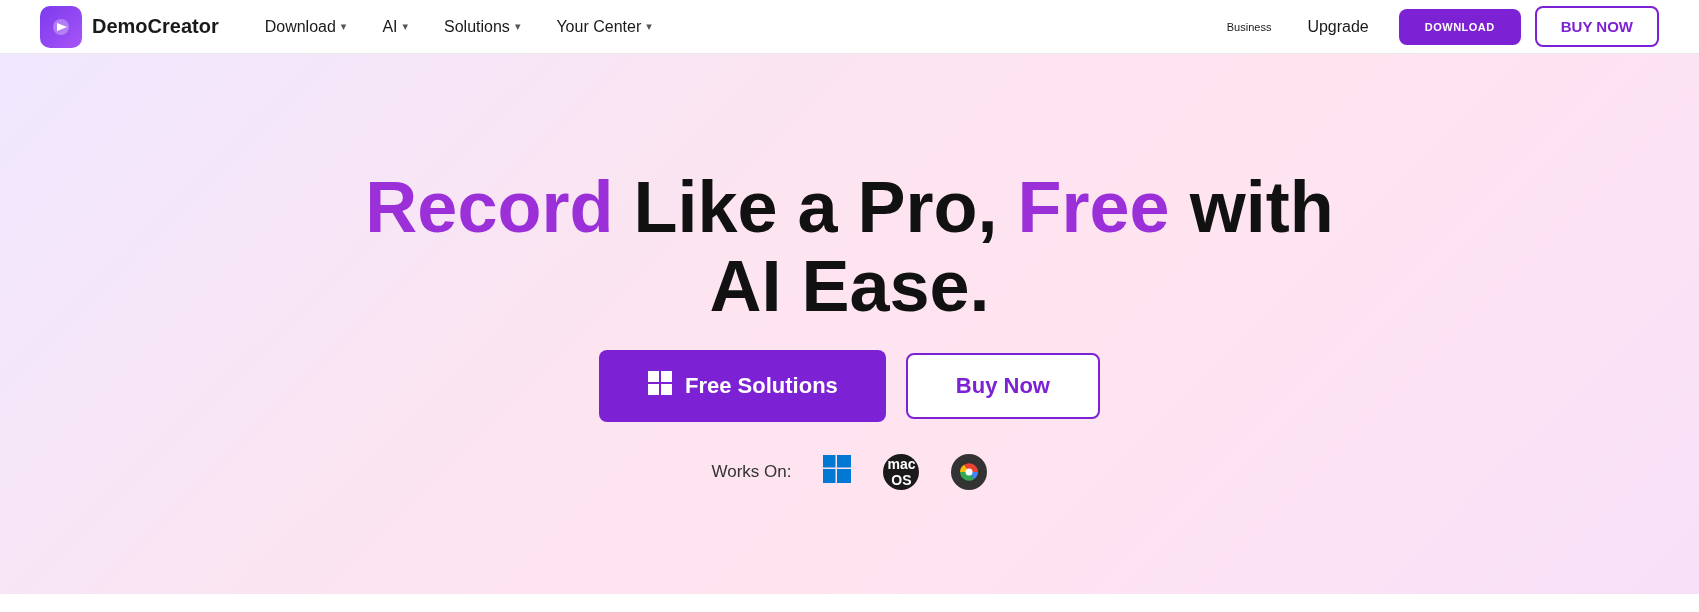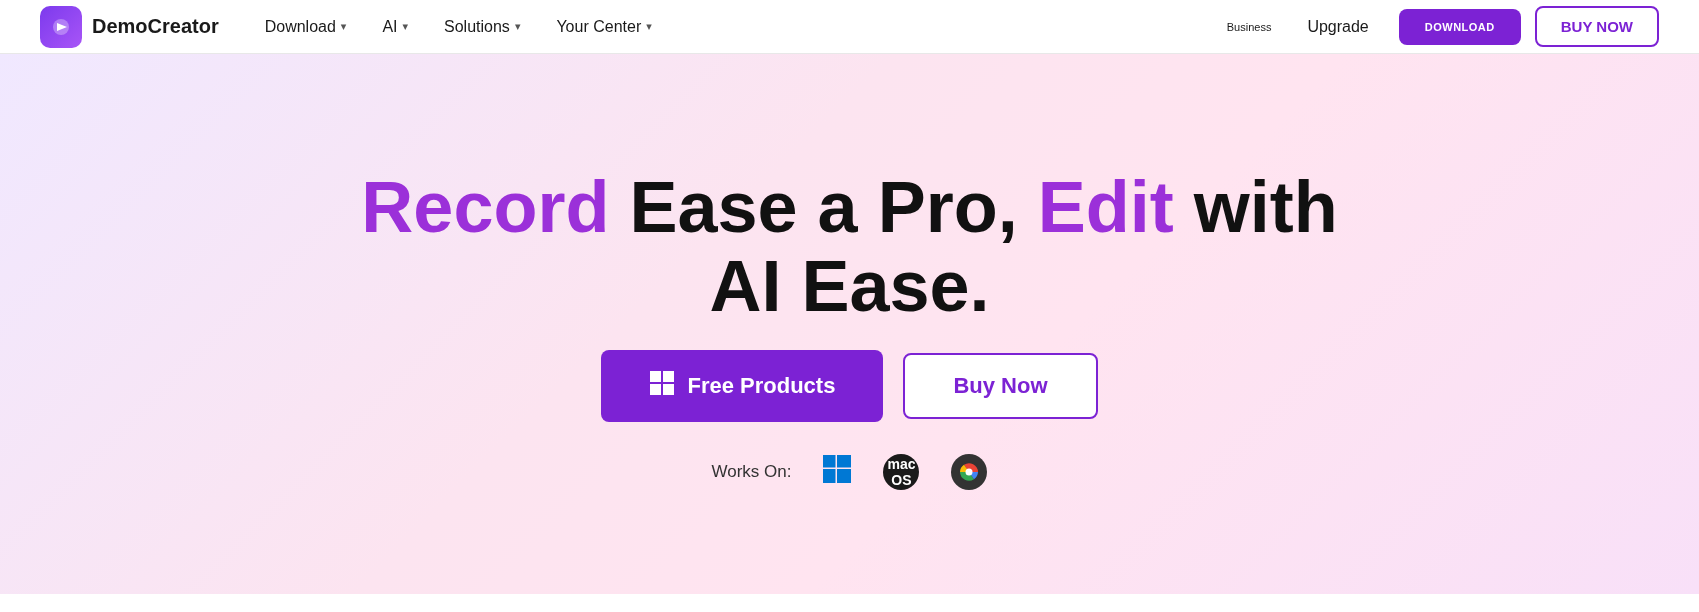--- a/index.html
+++ b/index.html
@@ -230,34 +230,34 @@
     <div class="nav-spacer"></div>
     <div class="nav-business">Business</div>
     <div class="nav-upgrade">Upgrade</div>
     <button class="btn-download-nav">DOWNLOAD</button>
     <button class="btn-buynow-nav">BUY NOW</button>
   </div>
 </nav>
 
 <section class="hero">
   <h1 class="hero-title">
-    <span class="highlight-purple">Record</span><span class="highlight-black"> Ease a Pro, </span><span class="highlight-purple">Edit</span><span class="highlight-black"> with AI Ease.</span>
+    <span class="highlight-purple">Record</span><span class="highlight-black"> Like a Pro, </span><span class="highlight-purple">Free</span><span class="highlight-black"> with AI Ease.</span>
   </h1>
 
   <div class="hero-buttons">
     <button class="btn-free-download">
       <span class="windows-icon-btn">
         <svg width="26" height="26" viewBox="0 0 26 26" fill="white">
           <rect x="1" y="1" width="11" height="11"></rect>
           <rect x="14" y="1" width="11" height="11"></rect>
           <rect x="1" y="14" width="11" height="11"></rect>
           <rect x="14" y="14" width="11" height="11"></rect>
         </svg>
       </span>
-      <span>Free Products</span>
+      <span>Free Solutions</span>
     </button>
     <button class="btn-buy-now">Buy Now</button>
   </div>
 
   <div class="works-on">
     <span>Works On:</span>
     <span class="os-windows">
       <svg width="28" height="28" viewBox="0 0 28 28" fill="#0078d4">
         <rect x="0" y="0" width="12.5" height="12.5"></rect>
         <rect x="14" y="0" width="14" height="12.5"></rect>

